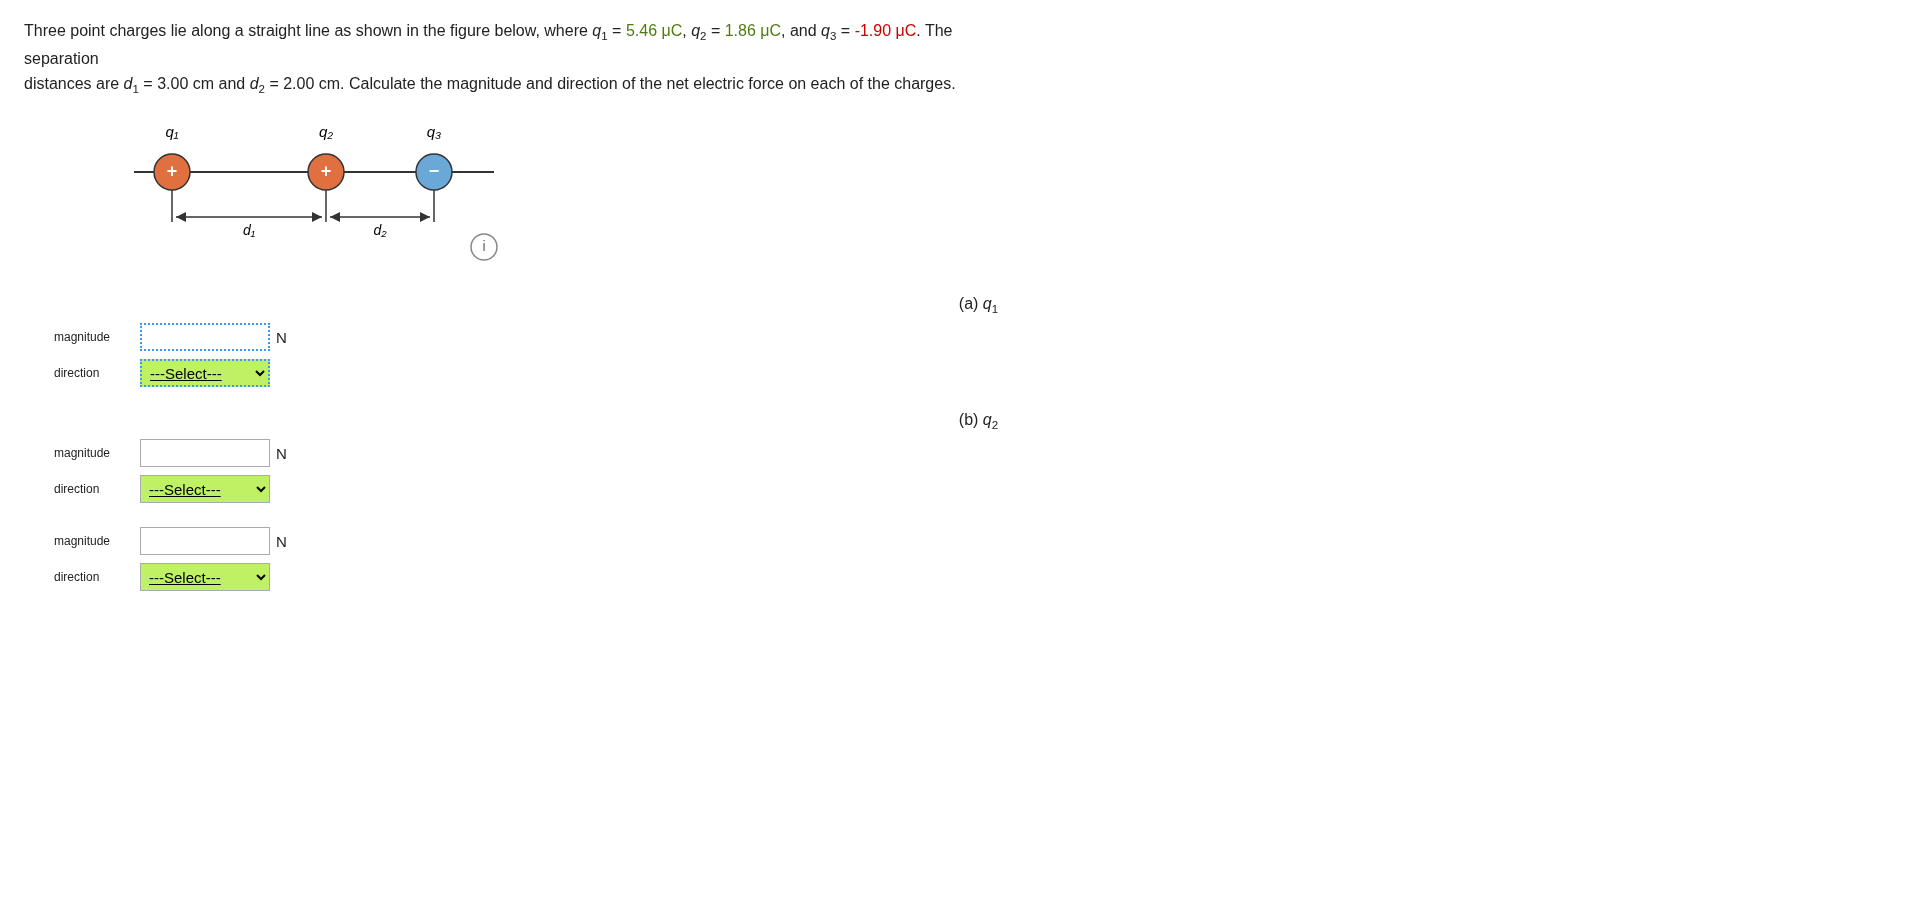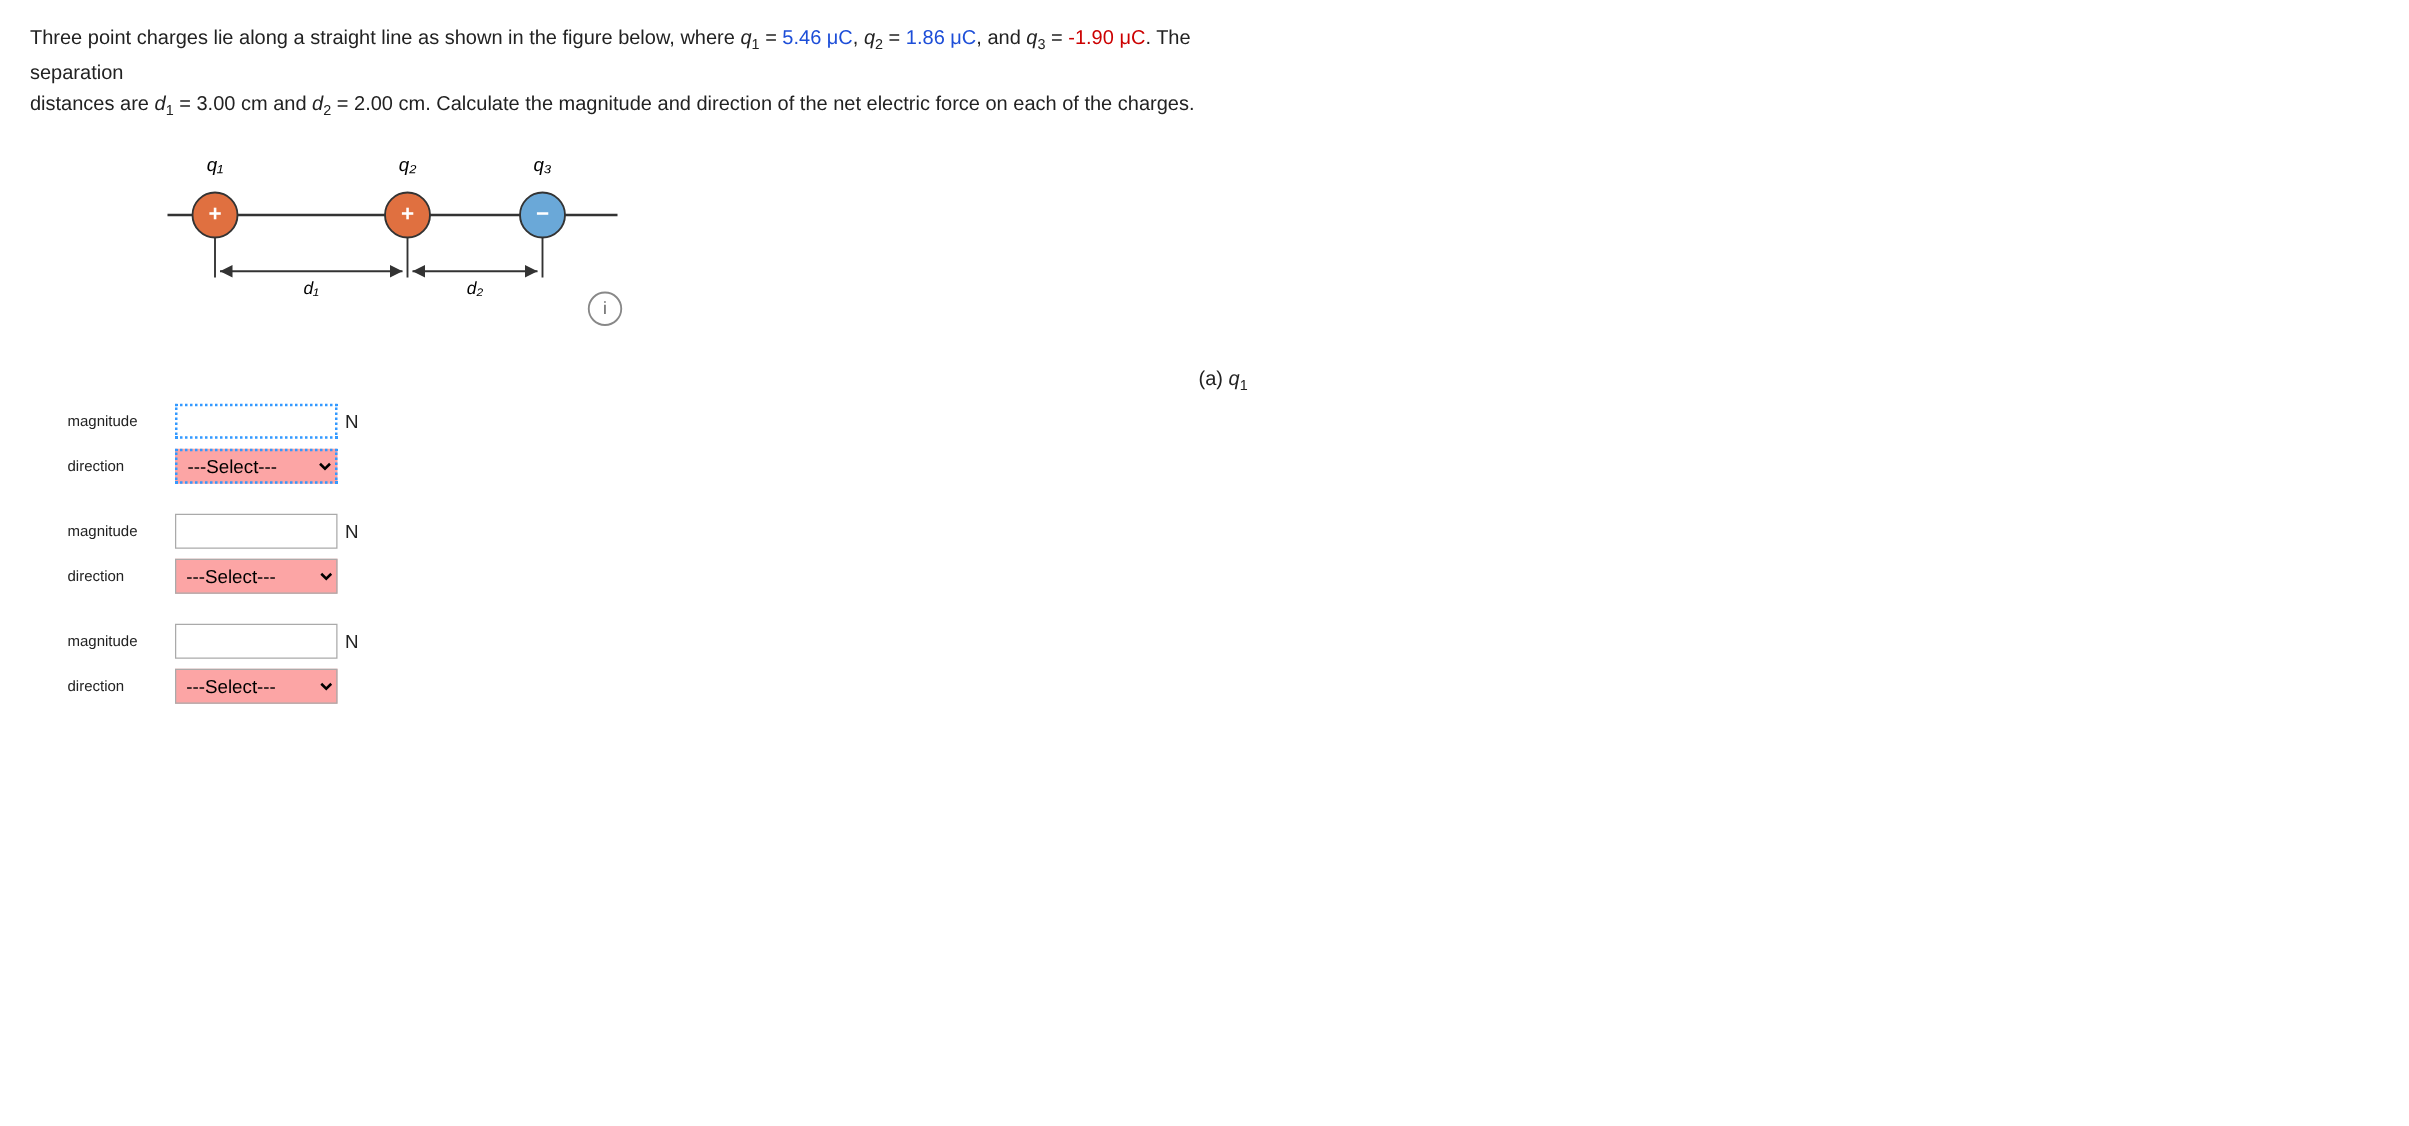--- a/index.html
+++ b/index.html
@@ -10,21 +10,21 @@
       color: #222;
       padding: 18px 24px;
     }
 
     .problem-text {
       line-height: 1.6;
       max-width: 960px;
       margin-bottom: 18px;
     }
 
-    .highlight-orange { color: #1d4ed8; font-weight: normal; }
+    .highlight-orange { color: #4d7c0f; font-weight: normal; }
     .highlight-red    { color: #cc0000; font-weight: normal; }
 
     
     .diagram-container {
       margin: 10px 0 10px 80px;
       width: 420px;
       position: relative;
     }
 
     .diagram-svg {
@@ -68,24 +68,25 @@
     }
 
     .unit-label {
       font-size: 15px;
     }
 
     .direction-select {
       height: 28px;
       min-width: 130px;
       border: 1px solid #aaa;
-      background: #fca5a5;
+      background: #bef264;
       font-size: 15px;
       padding: 0 4px;
       cursor: pointer;
+      text-decoration: underline;
     }
 
     .direction-select.focused {
       border: 2px dotted #3399ff;
       outline: none;
     }
 
     sub { font-size: 0.72em; }
   </style>
 </head>
@@ -165,20 +166,23 @@
       <span class="field-label">direction</span>
       <select class="direction-select focused">
         <option>---Select---</option>
         <option>to the right</option>
         <option>to the left</option>
       </select>
     </div>
   </div>
 
   <div class="answer-section" style="margin-top:24px;">
+    <div class="part-label">
+      (b) <i>q</i><sub>2</sub>
+    </div>
     <div class="field-row">
       <span class="field-label">magnitude</span>
       <input type="text" class="magnitude-input" value="" style="">
       <span class="unit-label">N</span>
     </div>
     <div class="field-row">
       <span class="field-label">direction</span>
       <select class="direction-select">
         <option>---Select---</option>
         <option>to the right</option>

